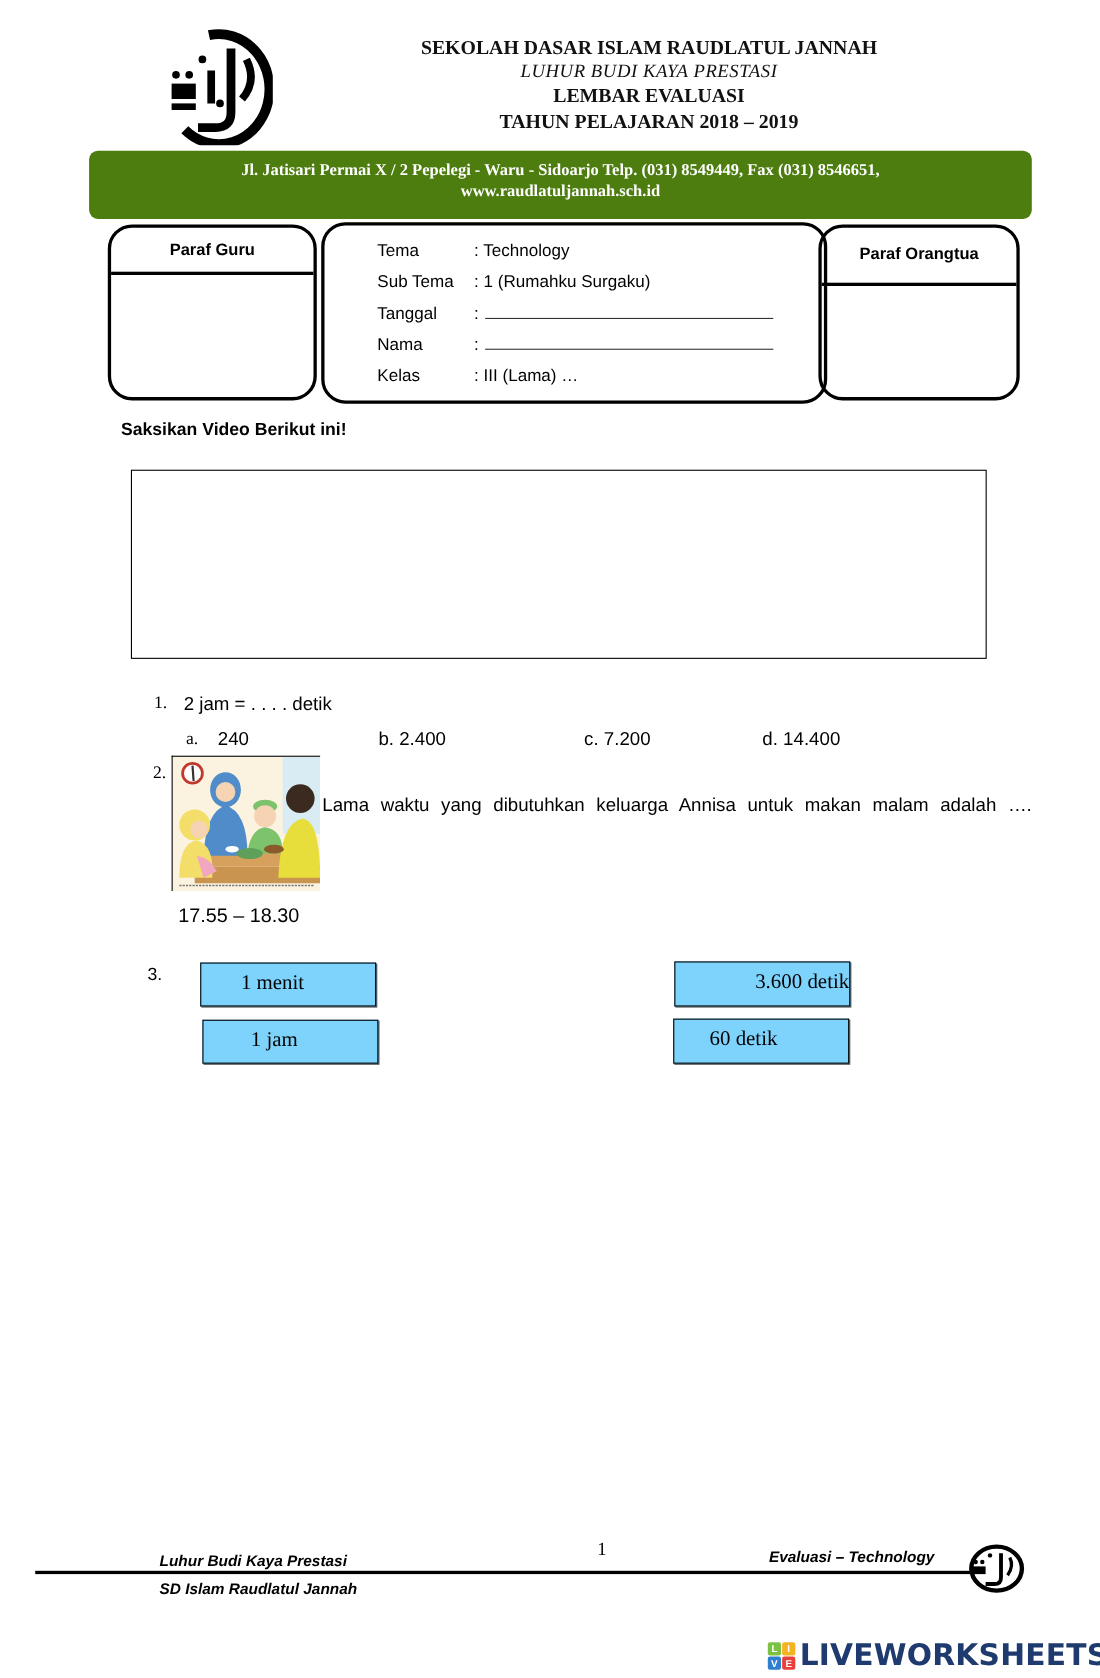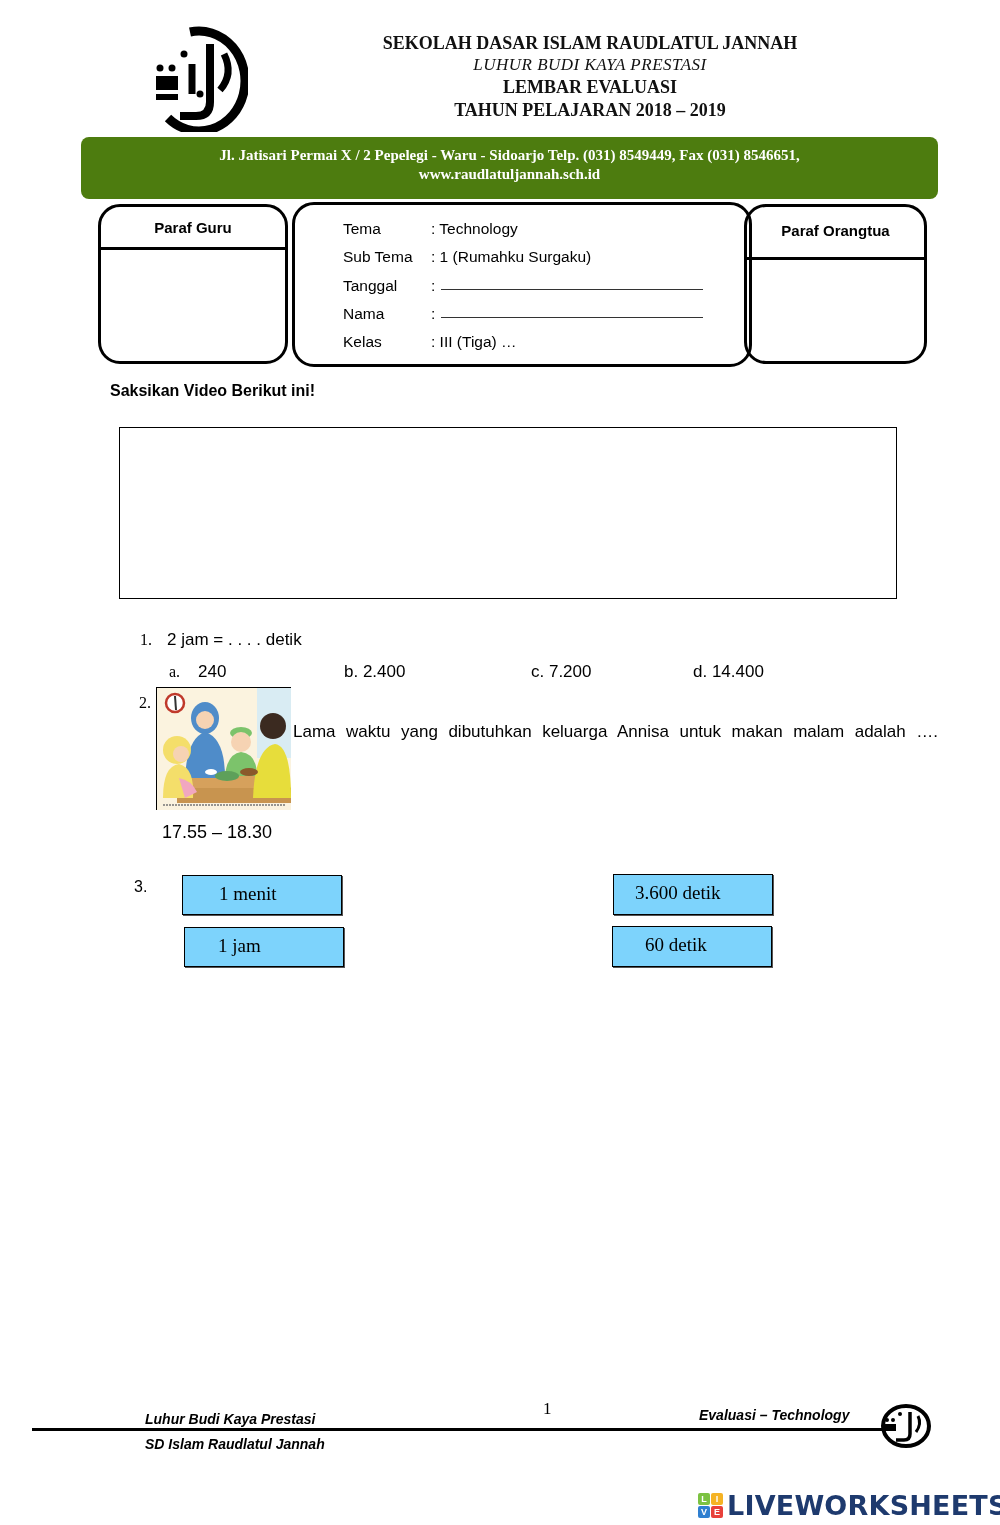--- a/index.html
+++ b/index.html
@@ -83,21 +83,21 @@
   <div class="info-row" style="top:41px;">
     <span class="lbl">Sub Tema</span><span>: 1 (Rumahku Surgaku)</span>
   </div>
   <div class="info-row" style="top:70px;">
     <span class="lbl">Tanggal</span><span>:</span><span class="blank"></span>
   </div>
   <div class="info-row" style="top:98px;">
     <span class="lbl">Nama</span><span>:</span><span class="blank"></span>
   </div>
   <div class="info-row" style="top:126px;">
-    <span class="lbl">Kelas</span><span>:  III (Tiga) …</span>
+    <span class="lbl">Kelas</span><span>:  III (Lama) …</span>
   </div>
 </div>
 
 <div class="abs box box-ortu">
   <div class="box-head">Paraf Orangtua</div>
 </div>
 
 <div class="abs instr">Saksikan Video Berikut ini!</div>
 <div class="abs video-box"></div>
 
@@ -140,22 +140,22 @@
     <ellipse cx="92" cy="84" rx="9" ry="4" fill="#8a5a2b"></ellipse>
     <ellipse cx="54" cy="84" rx="6" ry="3" fill="#fff"></ellipse>
     <line x1="6" y1="117" x2="128" y2="117" stroke="#777" stroke-width="1.5" stroke-dasharray="2 1"></line>
   </svg>
 </div>
 <div class="abs q-text" style="left:293px; top:722px; width:645px; text-align:justify; text-align-last:justify;">Lama waktu yang dibutuhkan keluarga Annisa untuk makan malam adalah ….</div>
 <div class="abs q-text" style="left:162px; top:822px; font-size:18px;">17.55 – 18.30</div>
 
 <div class="abs q-text" style="left:134px; top:878px; font-size:16px;">3.</div>
 <div class="abs match-box" style="left:182px; top:875px; width:160px; height:40px; padding-left:36px;">1 menit</div>
-<div class="abs match-box" style="left:184px; top:927px; width:160px; height:40px; padding-left:33px;">1 jam</div>
-<div class="abs match-box" style="left:613px; top:874px; width:160px; height:41px; padding-left:21px;">3.600 detik</div>
+<div class="abs match-box" style="left:184px; top:927px; width:160px; height:40px; padding-left:43px;">1 jam</div>
+<div class="abs match-box" style="left:613px; top:874px; width:160px; height:41px; padding-left:21px;text-align:right;">3.600 detik</div>
 <div class="abs match-box" style="left:612px; top:926px; width:160px; height:41px; padding-left:32px;">60 detik</div>
 
 <div class="abs foot-it" style="left:145px; top:1411px;">Luhur Budi Kaya Prestasi</div>
 <div class="abs serif" style="left:543px; top:1399px; font-size:17px;">1</div>
 <div class="abs foot-it" style="left:699px; top:1407px;">Evaluasi – Technology</div>
 <div class="abs foot-rule"></div>
 <div class="abs foot-it" style="left:145px; top:1436px;">SD Islam Raudlatul Jannah</div>
 <div class="abs" style="left:876px; top:1402px; width:56px; height:48px;">
   <svg width="56" height="48" viewBox="0 0 56 48">
     <ellipse cx="30" cy="24" rx="23" ry="20" fill="#fff" stroke="#000" stroke-width="4"></ellipse>

